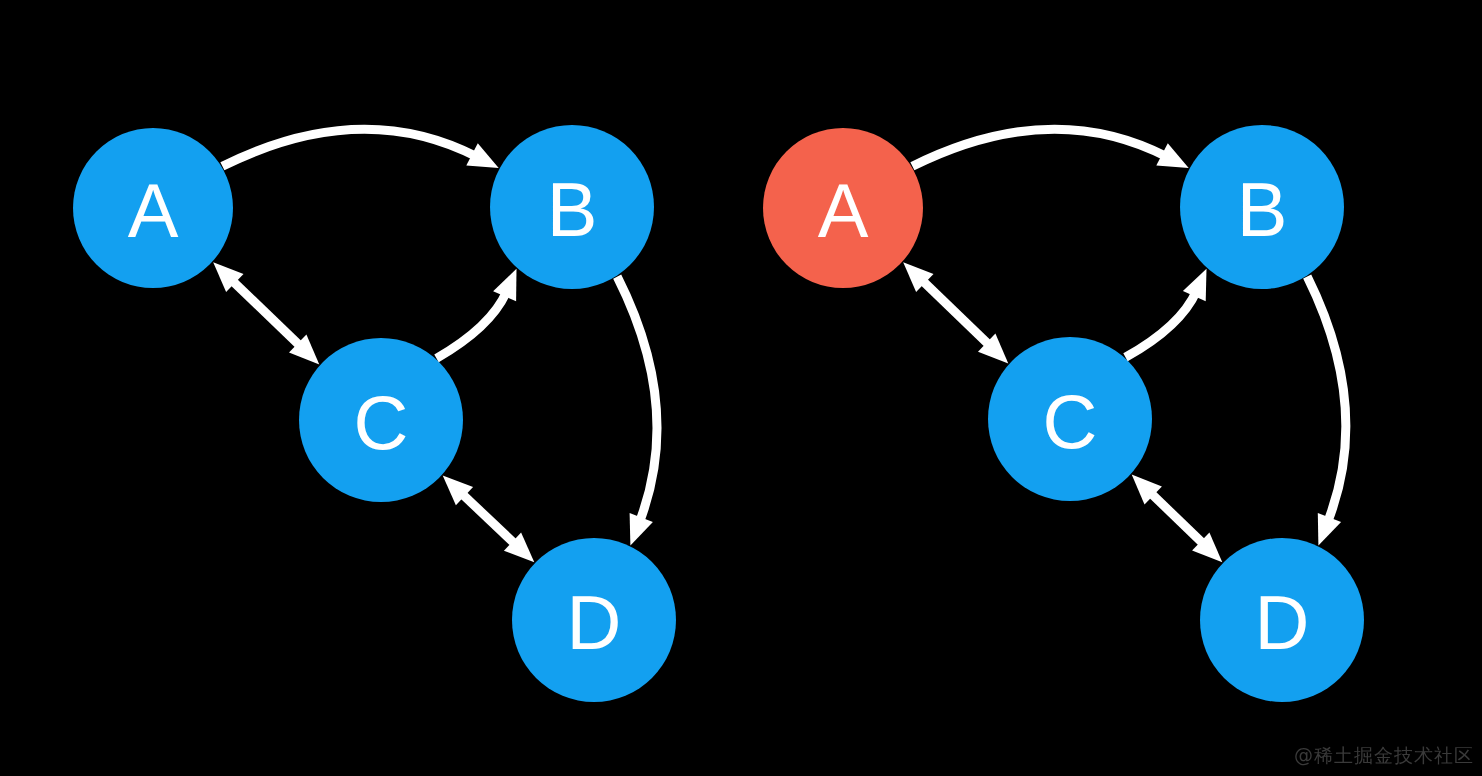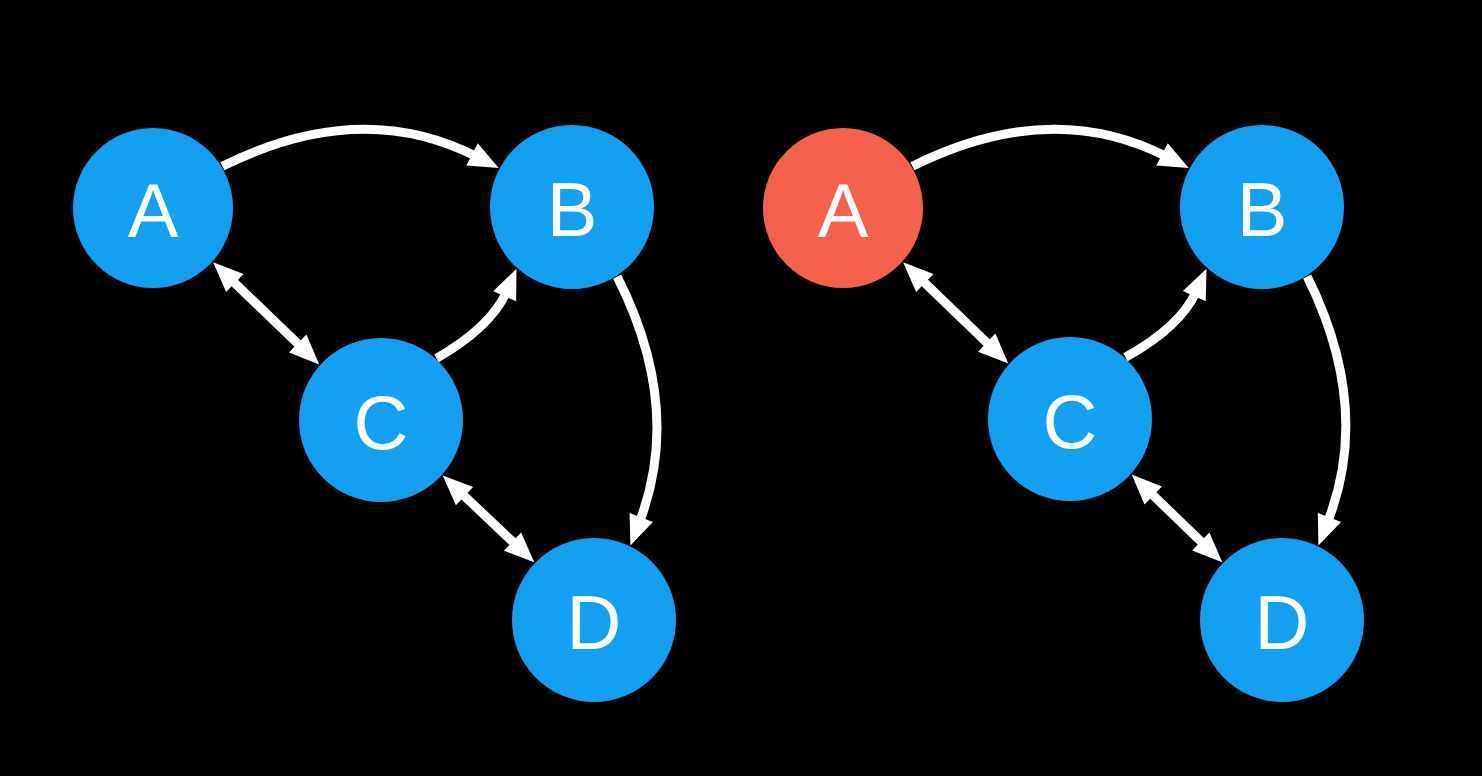--- a/index.html
+++ b/index.html
@@ -97,13 +97,14 @@
           <path d="M 1148.9 491.2 Q 1177 518.4 1205.1 545.6" fill="none" stroke="#ffffff" stroke-width="9" stroke-linecap="butt"></path>
           <polygon points="1222.3,562.3 1192.1,550.4 1209.4,532.5" fill="#ffffff"></polygon>
           <polygon points="1131.7,474.5 1161.9,486.4 1144.5,504.4" fill="#ffffff"></polygon>
         </g>
         <text x="843" y="210" text-anchor="middle" dominant-baseline="central" font-size="76" fill="#ffffff" class="node-label">A</text>
         <text x="1262" y="209" text-anchor="middle" dominant-baseline="central" font-size="76" fill="#ffffff" class="node-label">B</text>
         <text x="1070" y="421" text-anchor="middle" dominant-baseline="central" font-size="76" fill="#ffffff" class="node-label">C</text>
         <text x="1282" y="622" text-anchor="middle" dominant-baseline="central" font-size="76" fill="#ffffff" class="node-label">D</text>
       </g>
     </svg>
+  <div class="watermark" style="color: rgb(58, 58, 58);">@稀土掘金技术社区</div>
 </div>
 
 </body></html>

